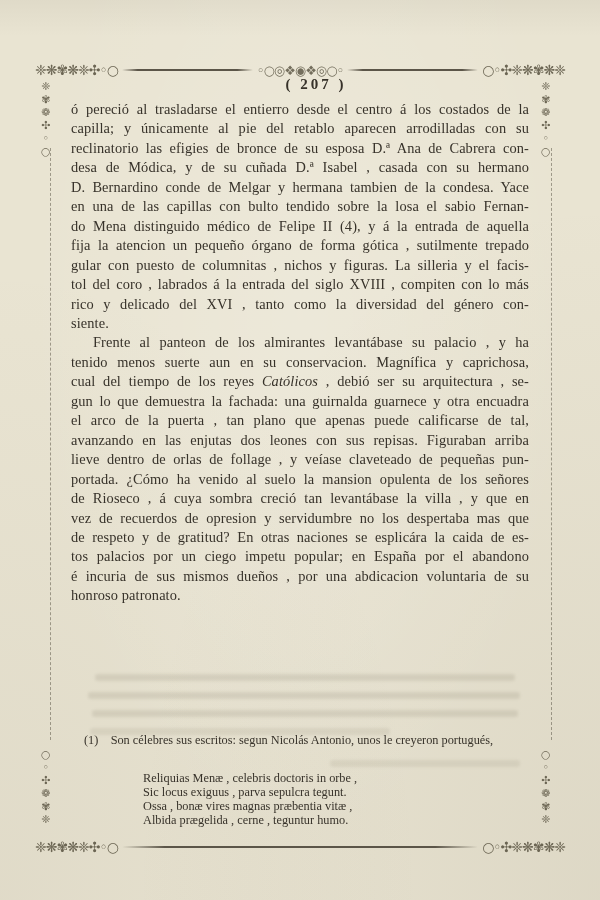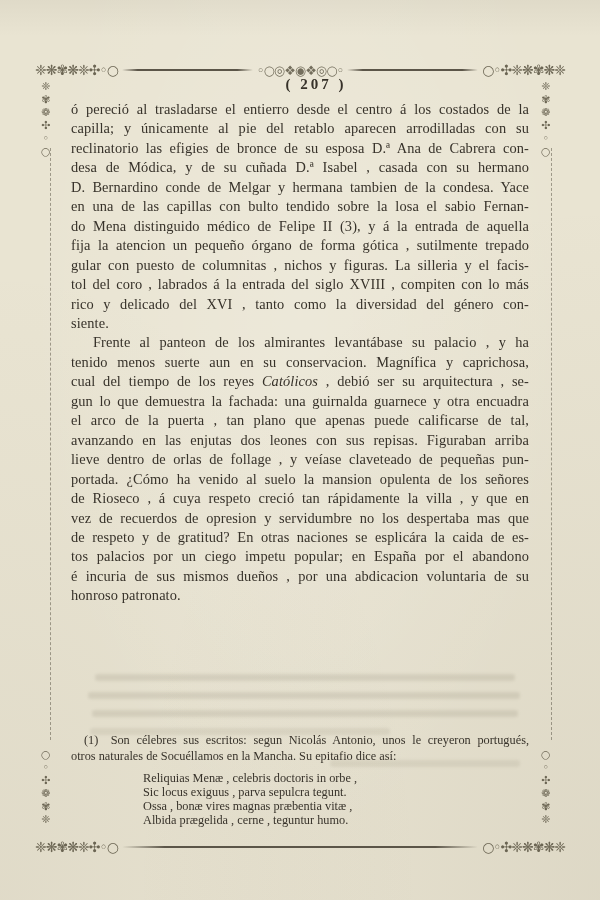--- a/index.html
+++ b/index.html
@@ -111,54 +111,53 @@
   <div class="pagenum">( 207 )</div>
 
   <div class="body-text">
       <div class="para">
         <div class="bline">ó pereció al trasladarse el entierro desde el centro á los costados de la</div>
         <div class="bline">capilla; y únicamente al pie del retablo aparecen arrodilladas con su</div>
         <div class="bline">reclinatorio las efigies de bronce de su esposa D.ª Ana de Cabrera con-</div>
         <div class="bline">desa de Módica, y de su cuñada D.ª Isabel , casada con su hermano</div>
         <div class="bline">D. Bernardino conde de Melgar y hermana tambien de la condesa. Yace</div>
         <div class="bline">en una de las capillas con bulto tendido sobre la losa el sabio Fernan-</div>
-        <div class="bline">do Mena distinguido médico de Felipe II (3), y á la entrada de aquella</div>
+        <div class="bline">do Mena distinguido médico de Felipe II (4), y á la entrada de aquella</div>
         <div class="bline">fija la atencion un pequeño órgano de forma gótica , sutilmente trepado</div>
         <div class="bline">gular con puesto de columnitas , nichos y figuras. La silleria y el facis-</div>
         <div class="bline">tol del coro , labrados á la entrada del siglo XVIII , compiten con lo más</div>
         <div class="bline">rico y delicado del XVI , tanto como la diversidad del género con-</div>
         <div class="bline last">siente.</div>
       </div>
       <div class="para indent">
         <div class="bline">Frente al panteon de los almirantes levantábase su palacio , y ha</div>
         <div class="bline">tenido menos suerte aun en su conservacion. Magnífica y caprichosa,</div>
         <div class="bline">cual del tiempo de los reyes <i>Católicos</i> , debió ser su arquitectura , se-</div>
         <div class="bline">gun lo que demuestra la fachada: una guirnalda guarnece y otra encuadra</div>
         <div class="bline">el arco de la puerta , tan plano que apenas puede calificarse de tal,</div>
         <div class="bline">avanzando en las enjutas dos leones con sus repisas. Figuraban arriba</div>
         <div class="bline">lieve dentro de orlas de follage , y veíase claveteado de pequeñas pun-</div>
         <div class="bline">portada. ¿Cómo ha venido al suelo la mansion opulenta de los señores</div>
-        <div class="bline">de Rioseco , á cuya respeto creció tan rápidamente la villa , y que en</div>
+        <div class="bline">de Rioseco , á cuya sombra creció tan levantábase la villa , y que en</div>
         <div class="bline">vez de recuerdos de opresion y servidumbre no los despertaba mas que</div>
         <div class="bline">de respeto y de gratitud? En otras naciones se esplicára la caida de es-</div>
         <div class="bline">tos palacios por un ciego impetu popular; en España por el abandono</div>
         <div class="bline">é incuria de sus mismos dueños , por una abdicacion voluntaria de su</div>
         <div class="bline last">honroso patronato.</div>
       </div>
     </div>
 
   <div class="ghost g1"></div>
   <div class="ghost g2"></div>
   <div class="ghost g3"></div>
   <div class="ghost g4"></div>
   <div class="ghost g5"></div>
 
   <div class="footnote">
       <span class="list-line">(1) Son célebres sus escritos: segun Nicolás Antonio, unos le creyeron portugués,</span>
-      <span class="list-line">otros naturales de Socuéllamos en la Mancha. Su epitafio dice así:</span>
     </div>
 
   <div class="verse">
       <span class="list-line">Reliquias Menæ , celebris doctoris in orbe ,</span>
       <span class="list-line">Sic locus exiguus , parva sepulcra tegunt.</span>
       <span class="list-line">Ossa , bonæ vires magnas præbentia vitæ ,</span>
       <span class="list-line">Albida prægelida , cerne , teguntur humo.</span>
     </div>
 
   <div class="hborder bottom">

